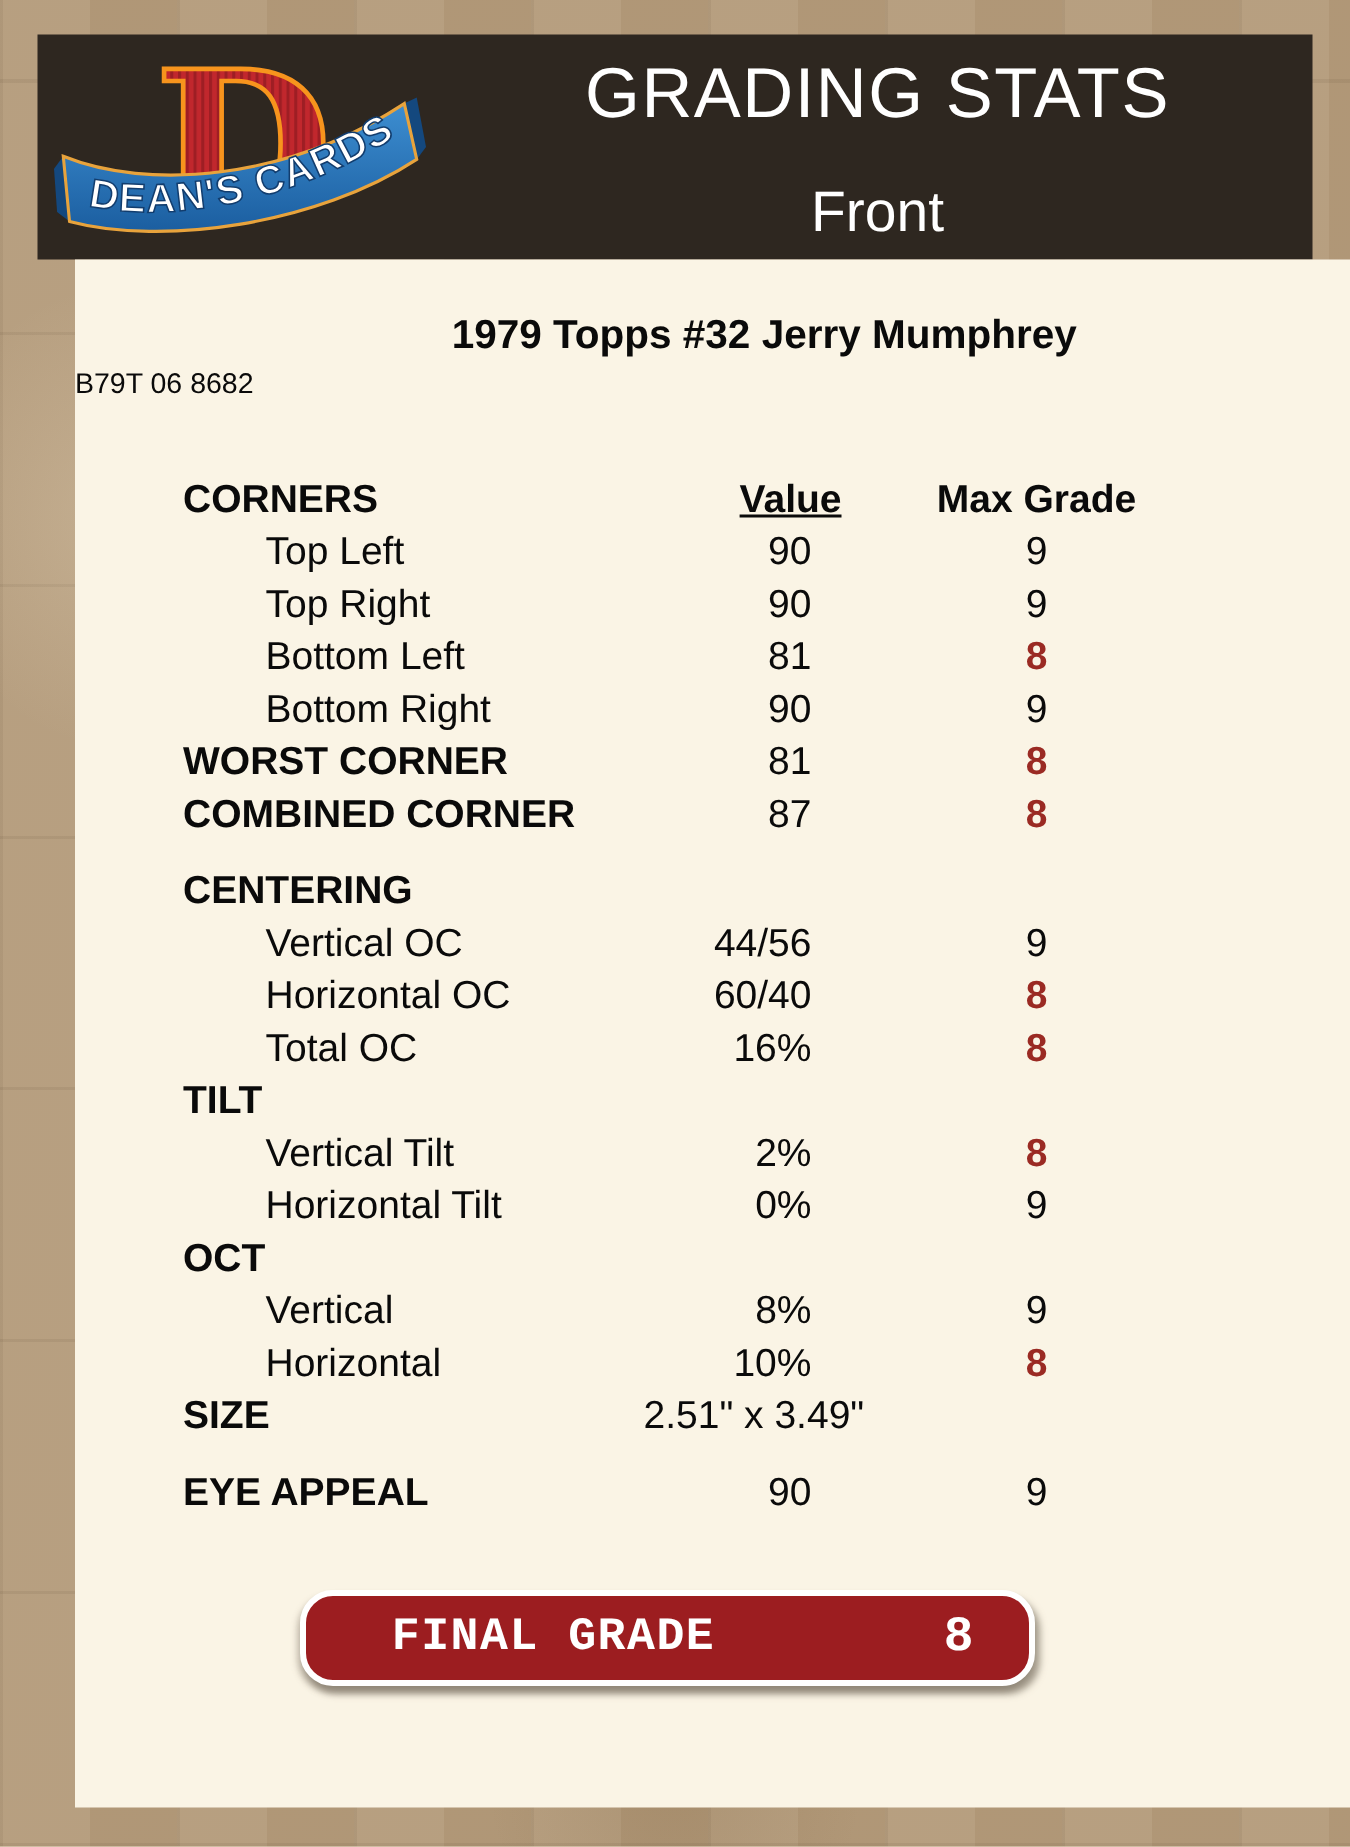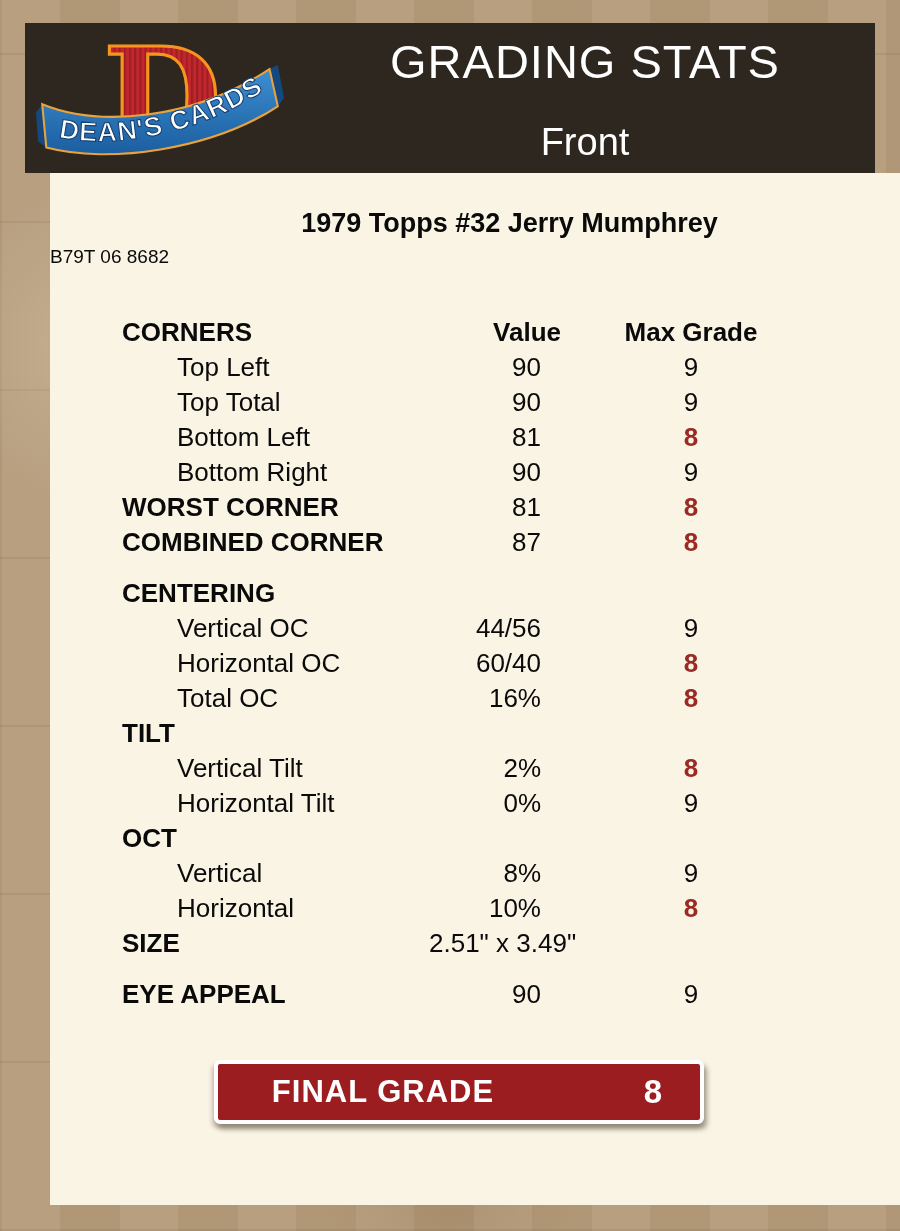--- a/index.html
+++ b/index.html
@@ -42,27 +42,28 @@
   .grades{position:absolute;top:142px;left:0;width:100%;}
   .row{height:35px;display:flex;align-items:center;font-size:26px;}
   .row.gap{margin-top:16px;}
   .lbl{margin-left:72px;width:307px;white-space:nowrap;}
   .lbl.ind{padding-left:55px;width:252px;}
   .lbl.b{font-weight:bold;}
   .val{width:112px;text-align:right;white-space:nowrap;}
   .grd{width:160px;margin-left:70px;text-align:center;}
   .grd.red{color:#9a2a23;font-weight:bold;}
   .row.hdr .lbl,.row.hdr .val,.row.hdr .grd{font-weight:bold;}
-  .row.hdr .val{transform:translateX(20px);}
+  .row.hdr .val{transform:translateX(20px);text-decoration:underline;}
   
   .final-btn{
-    position:absolute;left:164px;top:887px;width:482px;height:56px;
-    background:#9c1d20;border:4px solid #ffffff;border-radius:6px;
+    position:absolute;left:150px;top:887px;width:482px;height:56px;
+    background:#9c1d20;border:4px solid #ffffff;border-radius:22px;
     box-shadow:3px 5px 5px rgba(108,98,84,0.6), -2px 4px 4px rgba(108,98,84,0.35);
     cursor:pointer;
+    font-family:Liberation Mono, monospace;
   }
   .final-lbl{position:absolute;left:0;top:0;width:330px;height:56px;line-height:56px;text-align:center;
     color:#ffffff;font-size:31px;font-weight:bold;letter-spacing:1px;}
   .final-num{position:absolute;left:400px;top:0;width:70px;height:56px;line-height:56px;text-align:center;
     color:#ffffff;font-size:33px;font-weight:bold;}
 </style>
 </head>
 <body>
 
 <div class="collage"></div>
@@ -106,21 +107,21 @@
       <span class="val">Value</span>
       <span class="grd">Max Grade</span>
     </div>
 
     <div class="row">
       <span class="lbl ind">Top Left</span>
       <span class="val">90</span>
       <span class="grd">9</span>
     </div>
     <div class="row">
-      <span class="lbl ind">Top Total</span>
+      <span class="lbl ind">Top Right</span>
       <span class="val">90</span>
       <span class="grd">9</span>
     </div>
     <div class="row">
       <span class="lbl ind">Bottom Left</span>
       <span class="val">81</span>
       <span class="grd red">8</span>
     </div>
     <div class="row">
       <span class="lbl ind">Bottom Right</span>

